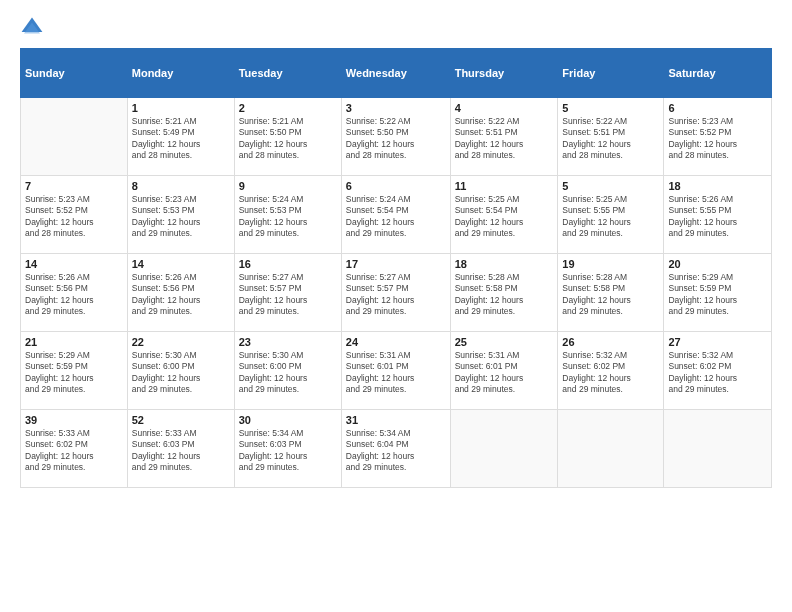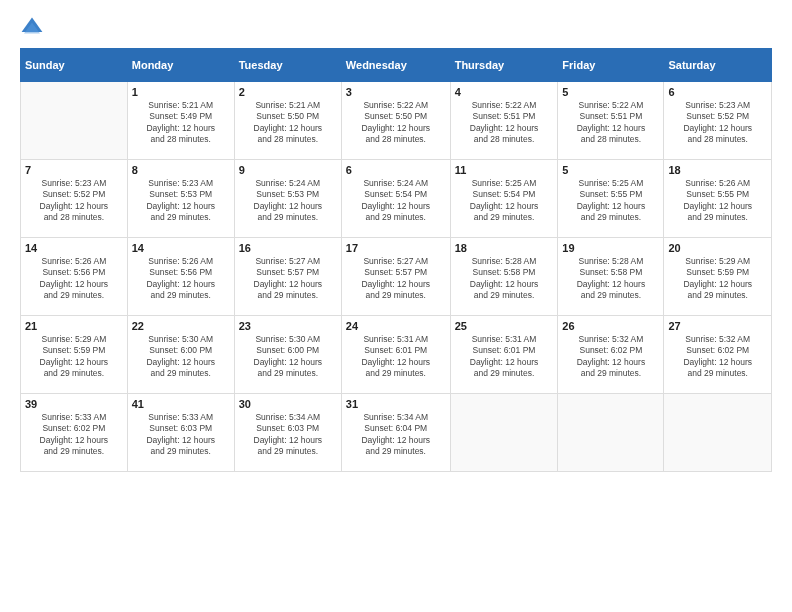--- a/index.html
+++ b/index.html
@@ -59,21 +59,21 @@
       color: #555;
     }
     .calendar {
       width: 100%;
       border-collapse: collapse;
       font-size: 9.5px;
     }
     .calendar thead th {
       background-color: #2a6db5;
       color: #fff;
-      padding: 10px 4px;
+      padding: 18px 4px;
       font-size: 11px;
       font-weight: bold;
       text-align: left;
       border: 1px solid #2a6db5;
     }
     .calendar tbody tr {
       border-bottom: 1px solid #ccc;
     }
     .calendar tbody td {
       border: 1px solid #ddd;
@@ -90,21 +90,20 @@
     .day-num {
       font-size: 11px;
       font-weight: bold;
       margin-bottom: 2px;
       color: #222;
     }
     .day-info {
       font-size: 8.5px;
       color: #444;
       line-height: 1.35;
-      text-align: center;
     }
   </style>
 </head>
 <body>
 
 <div class="container">
   <div class="header">
     <div class="logo">
       <svg class="logo-icon" viewBox="0 0 30 30" xmlns="http://www.w3.org/2000/svg">
         <polygon points="15,2 28,20 2,20" fill="#1a6bbf" opacity="0.85"></polygon>
@@ -334,21 +333,21 @@
         </tr>
         <tr>
           <td>
             <div class="day-num">39</div>
             <div class="day-info" style="white-space: pre-line;">Sunrise: 5:33 AM
 Sunset: 6:02 PM
 Daylight: 12 hours
 and 29 minutes.</div>
           </td>
           <td>
-            <div class="day-num">41</div>
+            <div class="day-num">52</div>
             <div class="day-info" style="white-space: pre-line;">Sunrise: 5:33 AM
 Sunset: 6:03 PM
 Daylight: 12 hours
 and 29 minutes.</div>
           </td>
           <td>
             <div class="day-num">30</div>
             <div class="day-info" style="white-space: pre-line;">Sunrise: 5:34 AM
 Sunset: 6:03 PM
 Daylight: 12 hours

